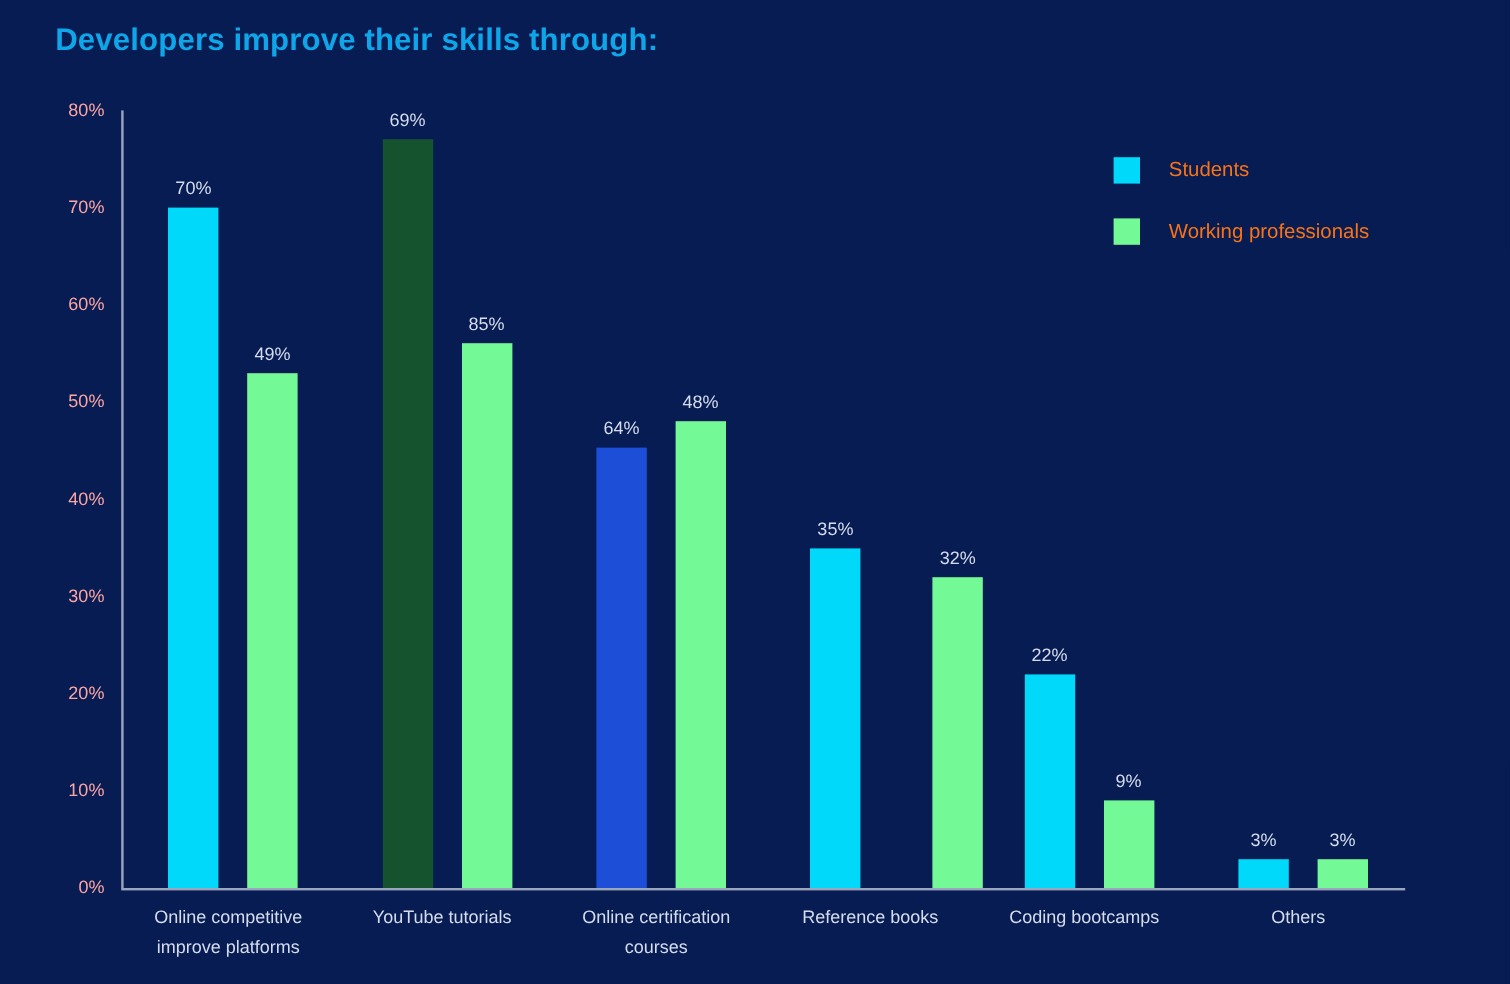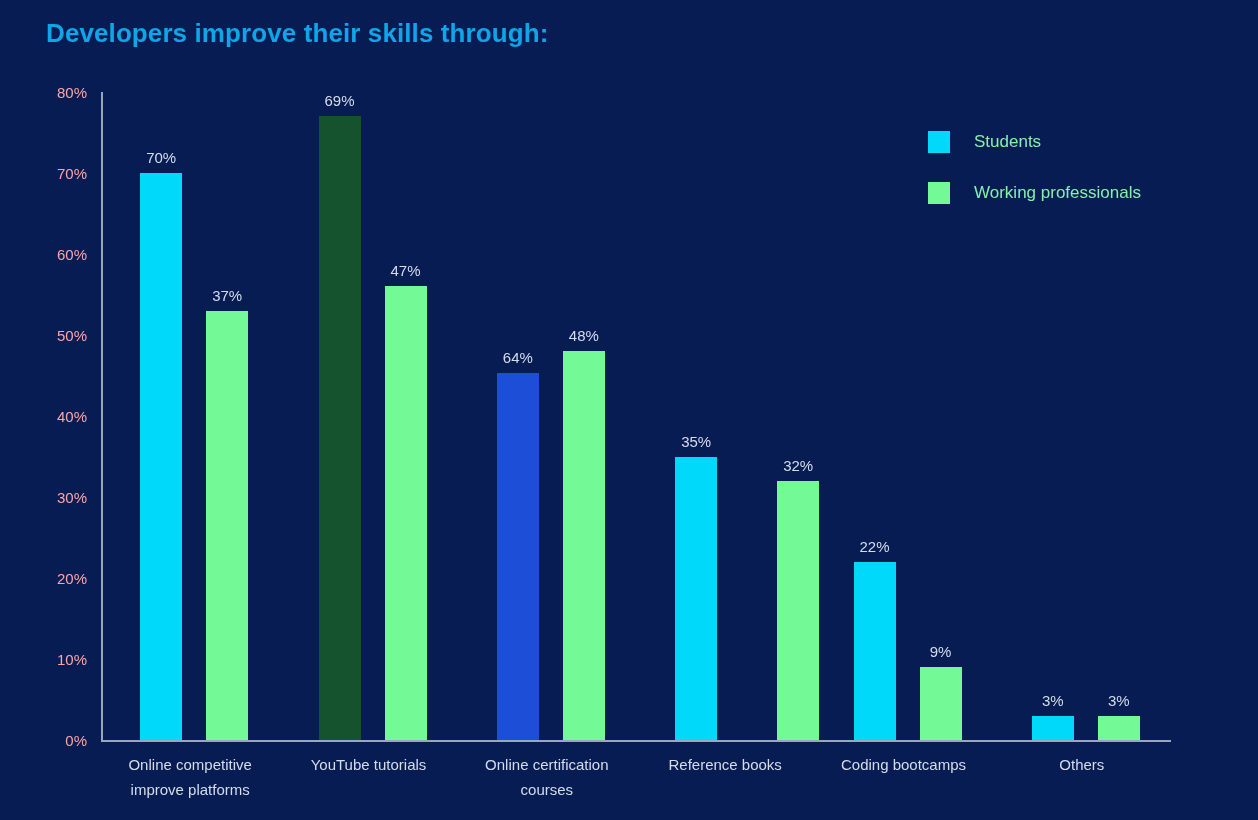--- a/index.html
+++ b/index.html
@@ -130,21 +130,21 @@
     margin-bottom: 29px;
   }
   .legend-swatch {
     width: 22px;
     height: 22px;
     flex: 0 0 22px;
   }
   .legend-label {
     margin-left: 24px;
     font-size: 17px;
-    color: #86efac;
+    color: #f97316;
     white-space: nowrap;
   }
 </style>
 </head>
 <body>
 
 <div id="chart-root">
 
   <div class="chart-title">Developers improve their skills through:</div>
 
@@ -162,29 +162,29 @@
 
   <div class="plot">
     <div class="y-axis-line"></div>
     <div class="x-axis-line"></div>
     <div id="bars-layer">
         <div class="group" style="left: 39.1667px; width: 108px;">
           <div class="bar students" style="height: 567px; background: rgb(0, 217, 249);">
             <span class="bar-label">70%</span>
           </div>
           <div class="bar working" style="height: 429.3px; background: rgb(115, 249, 149);">
-            <span class="bar-label">37%</span>
+            <span class="bar-label">49%</span>
           </div>
         </div>
         <div class="group" style="left: 217.5px; width: 108px;">
           <div class="bar students" style="height: 624px; background: #14532d;">
             <span class="bar-label">69%</span>
           </div>
           <div class="bar working" style="height: 453.6px; background: rgb(115, 249, 149);">
-            <span class="bar-label">47%</span>
+            <span class="bar-label">85%</span>
           </div>
         </div>
         <div class="group" style="left: 395.833px; width: 108px;">
           <div class="bar students" style="height: 367px; background: #1d4ed8; text-decoration: underline;">
             <span class="bar-label">64%</span>
           </div>
           <div class="bar working" style="height: 388.8px; background: rgb(115, 249, 149);">
             <span class="bar-label">48%</span>
           </div>
         </div>

